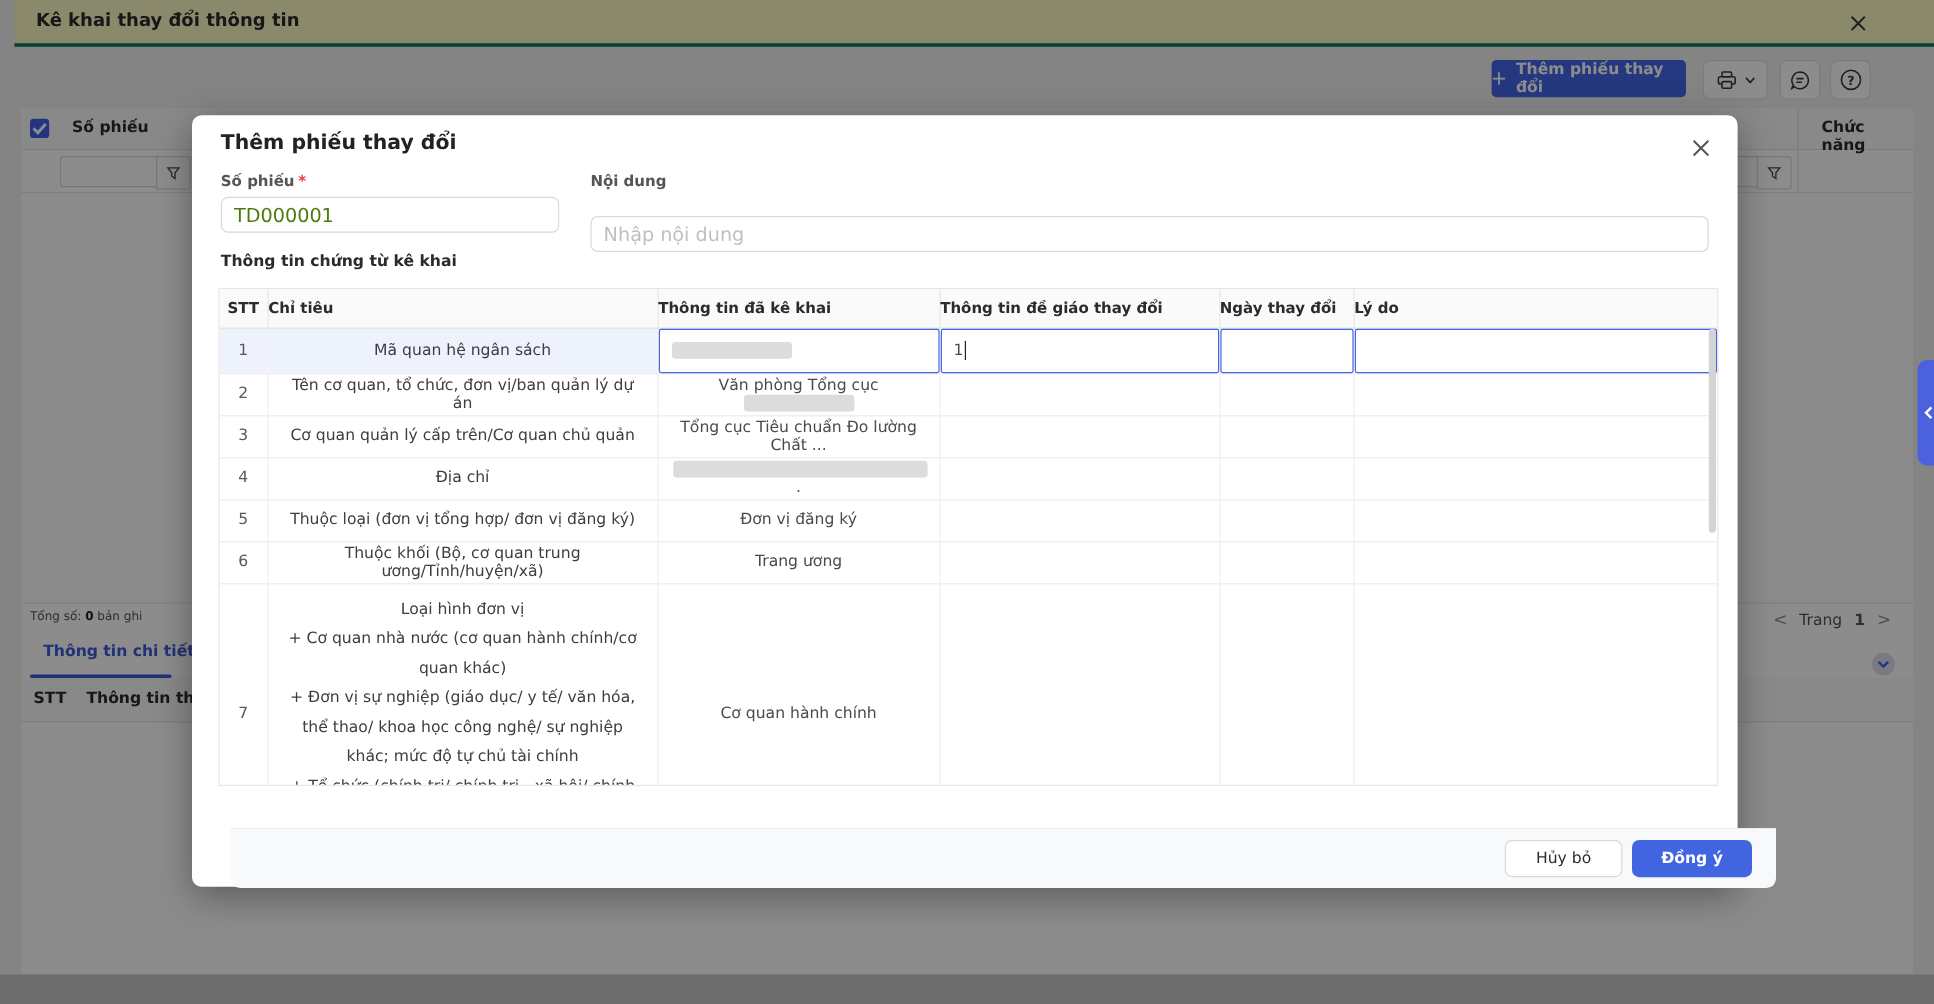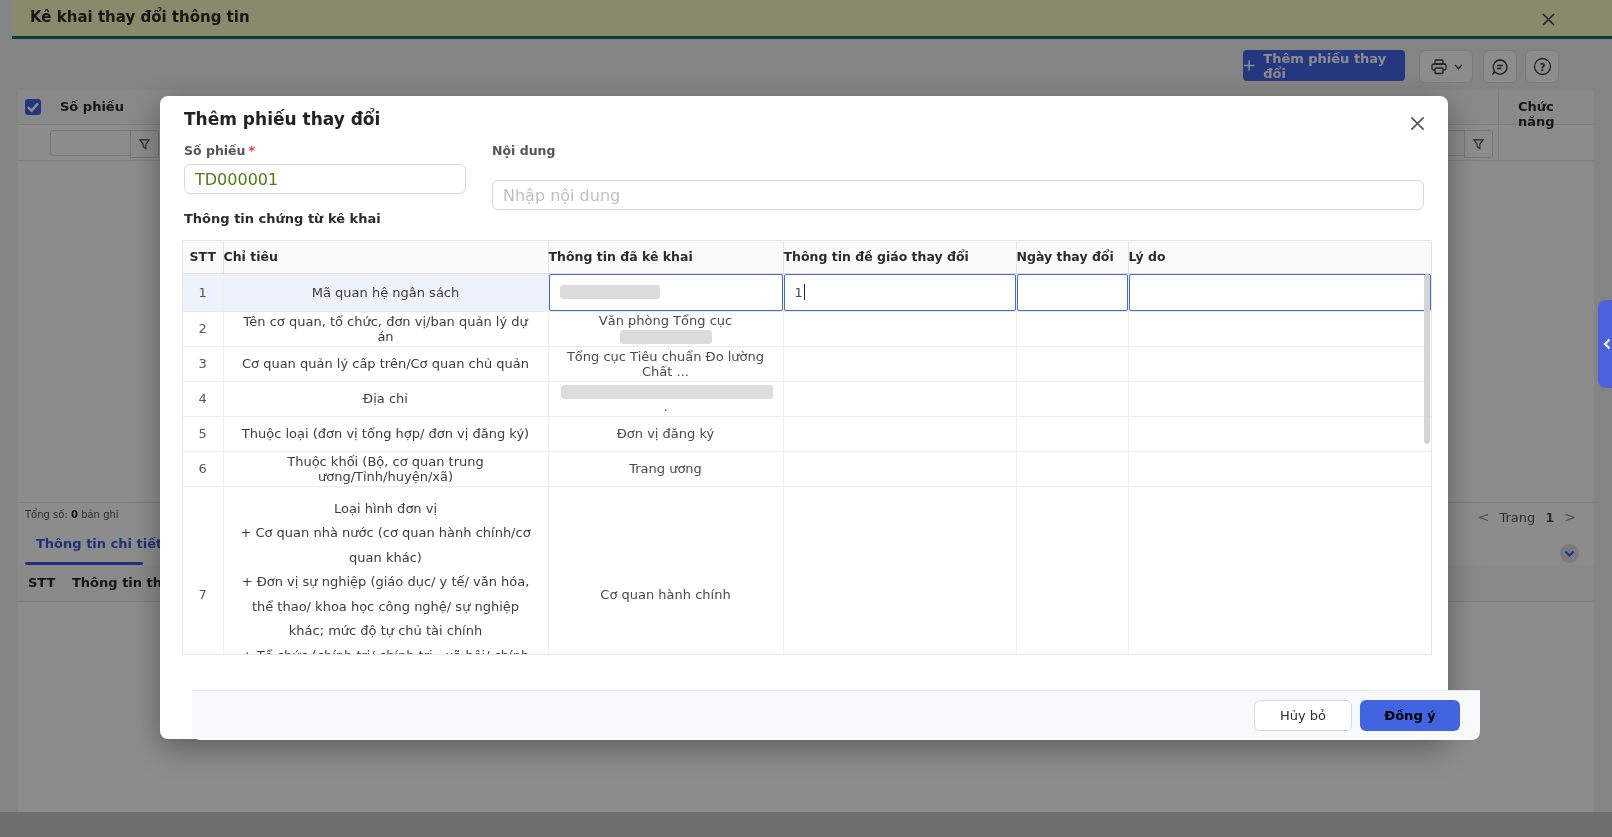--- a/index.html
+++ b/index.html
@@ -68,21 +68,21 @@
   .cell-input{position:absolute;inset:0px;border:1.5px solid #4466e8;background:#fff;border-radius:2px;
     display:flex;align-items:center;padding:0 10px;box-sizing:border-box;}
   .blob{display:inline-block;height:14px;background:#dcdcdc;border-radius:3px;vertical-align:middle;}
   .caret-bar{display:inline-block;width:1.5px;height:16px;background:#222;margin-left:1px;vertical-align:middle;}
   #tbl-scrollbar{left:1264px;top:178px;width:6px;height:170px;background:#d4d4d4;border-radius:3px;}
   #modal-footer{left:0;top:594px;width:1288px;height:49px;background:#f8f9fa;border-top:1px solid #ececec;
     border-radius:0 0 8px 8px;margin-left:32px;}
   .m-btn{position:absolute;top:9px;height:31px;border-radius:6px;font-size:13px;display:flex;align-items:center;
     justify-content:center;cursor:pointer;box-sizing:border-box;}
   #btn-cancel{left:1062px;width:98px;background:#fff;border:1px solid #d9d9d9;color:#2b2b2b;}
-  #btn-ok{left:1168px;width:100px;background:#4165e0;color:#000000;font-weight:bold;}
+  #btn-ok{left:1168px;width:100px;background:#4165e0;color:#ffffff;font-weight:bold;}
   .pg-arrow{font-size:14px;color:#8f8f8f;}
 </style>
 </head>
 <body>
 
 <div id="screen">
 
   <div class="abs" id="titlebar">
     <div class="abs" id="page-title">Kê khai thay đổi thông tin</div>
     <div class="abs iconbtn" id="win-close">

